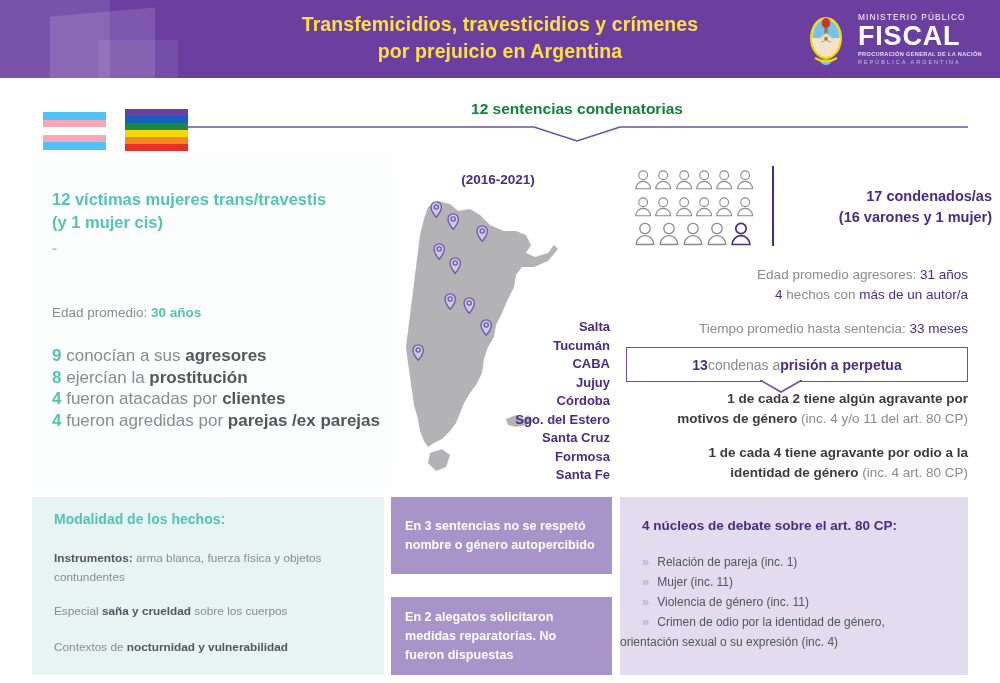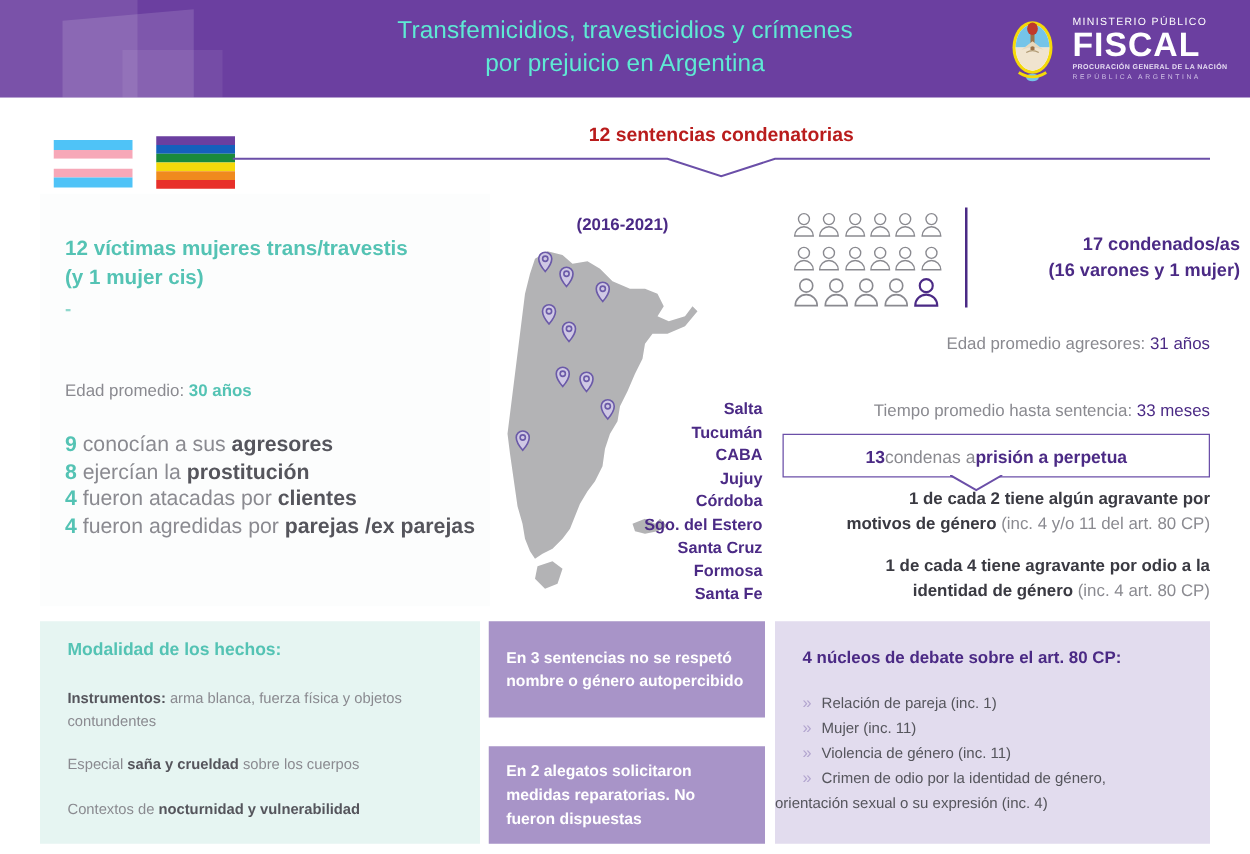--- a/index.html
+++ b/index.html
@@ -15,43 +15,43 @@
   .header {
     position: absolute; left: 0; top: 0; width: 1000px; height: 78px;
     background: #6b3fa0; overflow: hidden;
   }
   .hdr-shape { position: absolute; background: rgba(255,255,255,0.10); }
   .hs1 { left: -10px; top: -8px; width: 120px; height: 92px; transform: skewY(-4deg); }
   .hs2 { left: 50px;  top: 12px; width: 105px; height: 80px; transform: skewY(-5deg); background: rgba(255,255,255,0.13); }
   .hs3 { left: 98px;  top: 40px; width: 80px;  height: 50px; background: rgba(255,255,255,0.07); }
   .hdr-title {
     position: absolute; left: 200px; top: 11px; width: 600px;
-    text-align: center; color: #5eead4;
-    font-size: 19.5px; font-weight: normal; line-height: 27px;
+    text-align: center; color: #fde047;
+    font-size: 19.5px; font-weight: bold; line-height: 27px;
     letter-spacing: 0.1px;
   }
   .hdr-logo { position: absolute; right: 18px; top: 8px; height: 62px; display: flex; align-items: center; gap: 9px; }
   .crest { width: 46px; height: 58px; flex: 0 0 auto; }
   .logo-txt { color: #fff; line-height: 1; }
   .logo-l1 { font-size: 8.4px; letter-spacing: 1.1px; font-weight: normal; margin-bottom: 2px; }
   .logo-l2 { font-size: 27px; font-weight: bold; letter-spacing: 0.8px; line-height: 26px; }
   .logo-l3 { font-size: 5.6px; letter-spacing: 0.35px; margin-top: 3px; color: #e6dcf2; font-weight: bold; }
   .logo-l4 { font-size: 5.4px; letter-spacing: 2.1px; margin-top: 2px; color: #cdbde4; }
 
   
   .flags { position: absolute; left: 43px; top: 112px; display: flex; gap: 19px; }
   .flag { width: 63px; height: 38px; display: flex; flex-direction: column; }
   .flag span { display: block; width: 100%; flex: 1; }
   .flag-rainbow { height: 42px; margin-top: -3px; }
 
   
   .rule-wrap { position: absolute; left: 186px; top: 100px; width: 782px; height: 48px; }
   .rule-title {
     position: absolute; left: 0; top: 0; width: 782px; text-align: center;
-    color: #b91c1c; font-size: 15.5px; font-weight: bold;
+    color: #15803d; font-size: 15.5px; font-weight: bold;
   }
   .rule-svg { position: absolute; left: 0; top: 24px; }
 
   
   .left-panel {
     position: absolute; left: 32px; top: 155px; width: 360px; height: 330px;
     background: #fcfdfd;
   }
   .lp-heading {
     position: absolute; left: 20px; top: 33px; width: 330px;
@@ -367,20 +367,21 @@
       </div>
     </div>
   <div class="people-divider"></div>
   <div class="people-label">
     <div>17 condenados/as</div>
     <div>(16 varones y 1 mujer)</div>
   </div>
 
   <div class="stat-block sb1">
     <div><span>Edad promedio agresores: </span><b>31 años</b></div>
+    <div><b>4</b><span> hechos con </span><b>más de un autor/a</b></div>
   </div>
   <div class="stat-block sb2">
     <span>Tiempo promedio hasta sentencia: </span><b>33 meses</b>
   </div>
 
   <div class="perp-box">
     <span class="n">13</span>
       <span> condenas a </span>
       <b>prisión a perpetua</b>
   </div>

